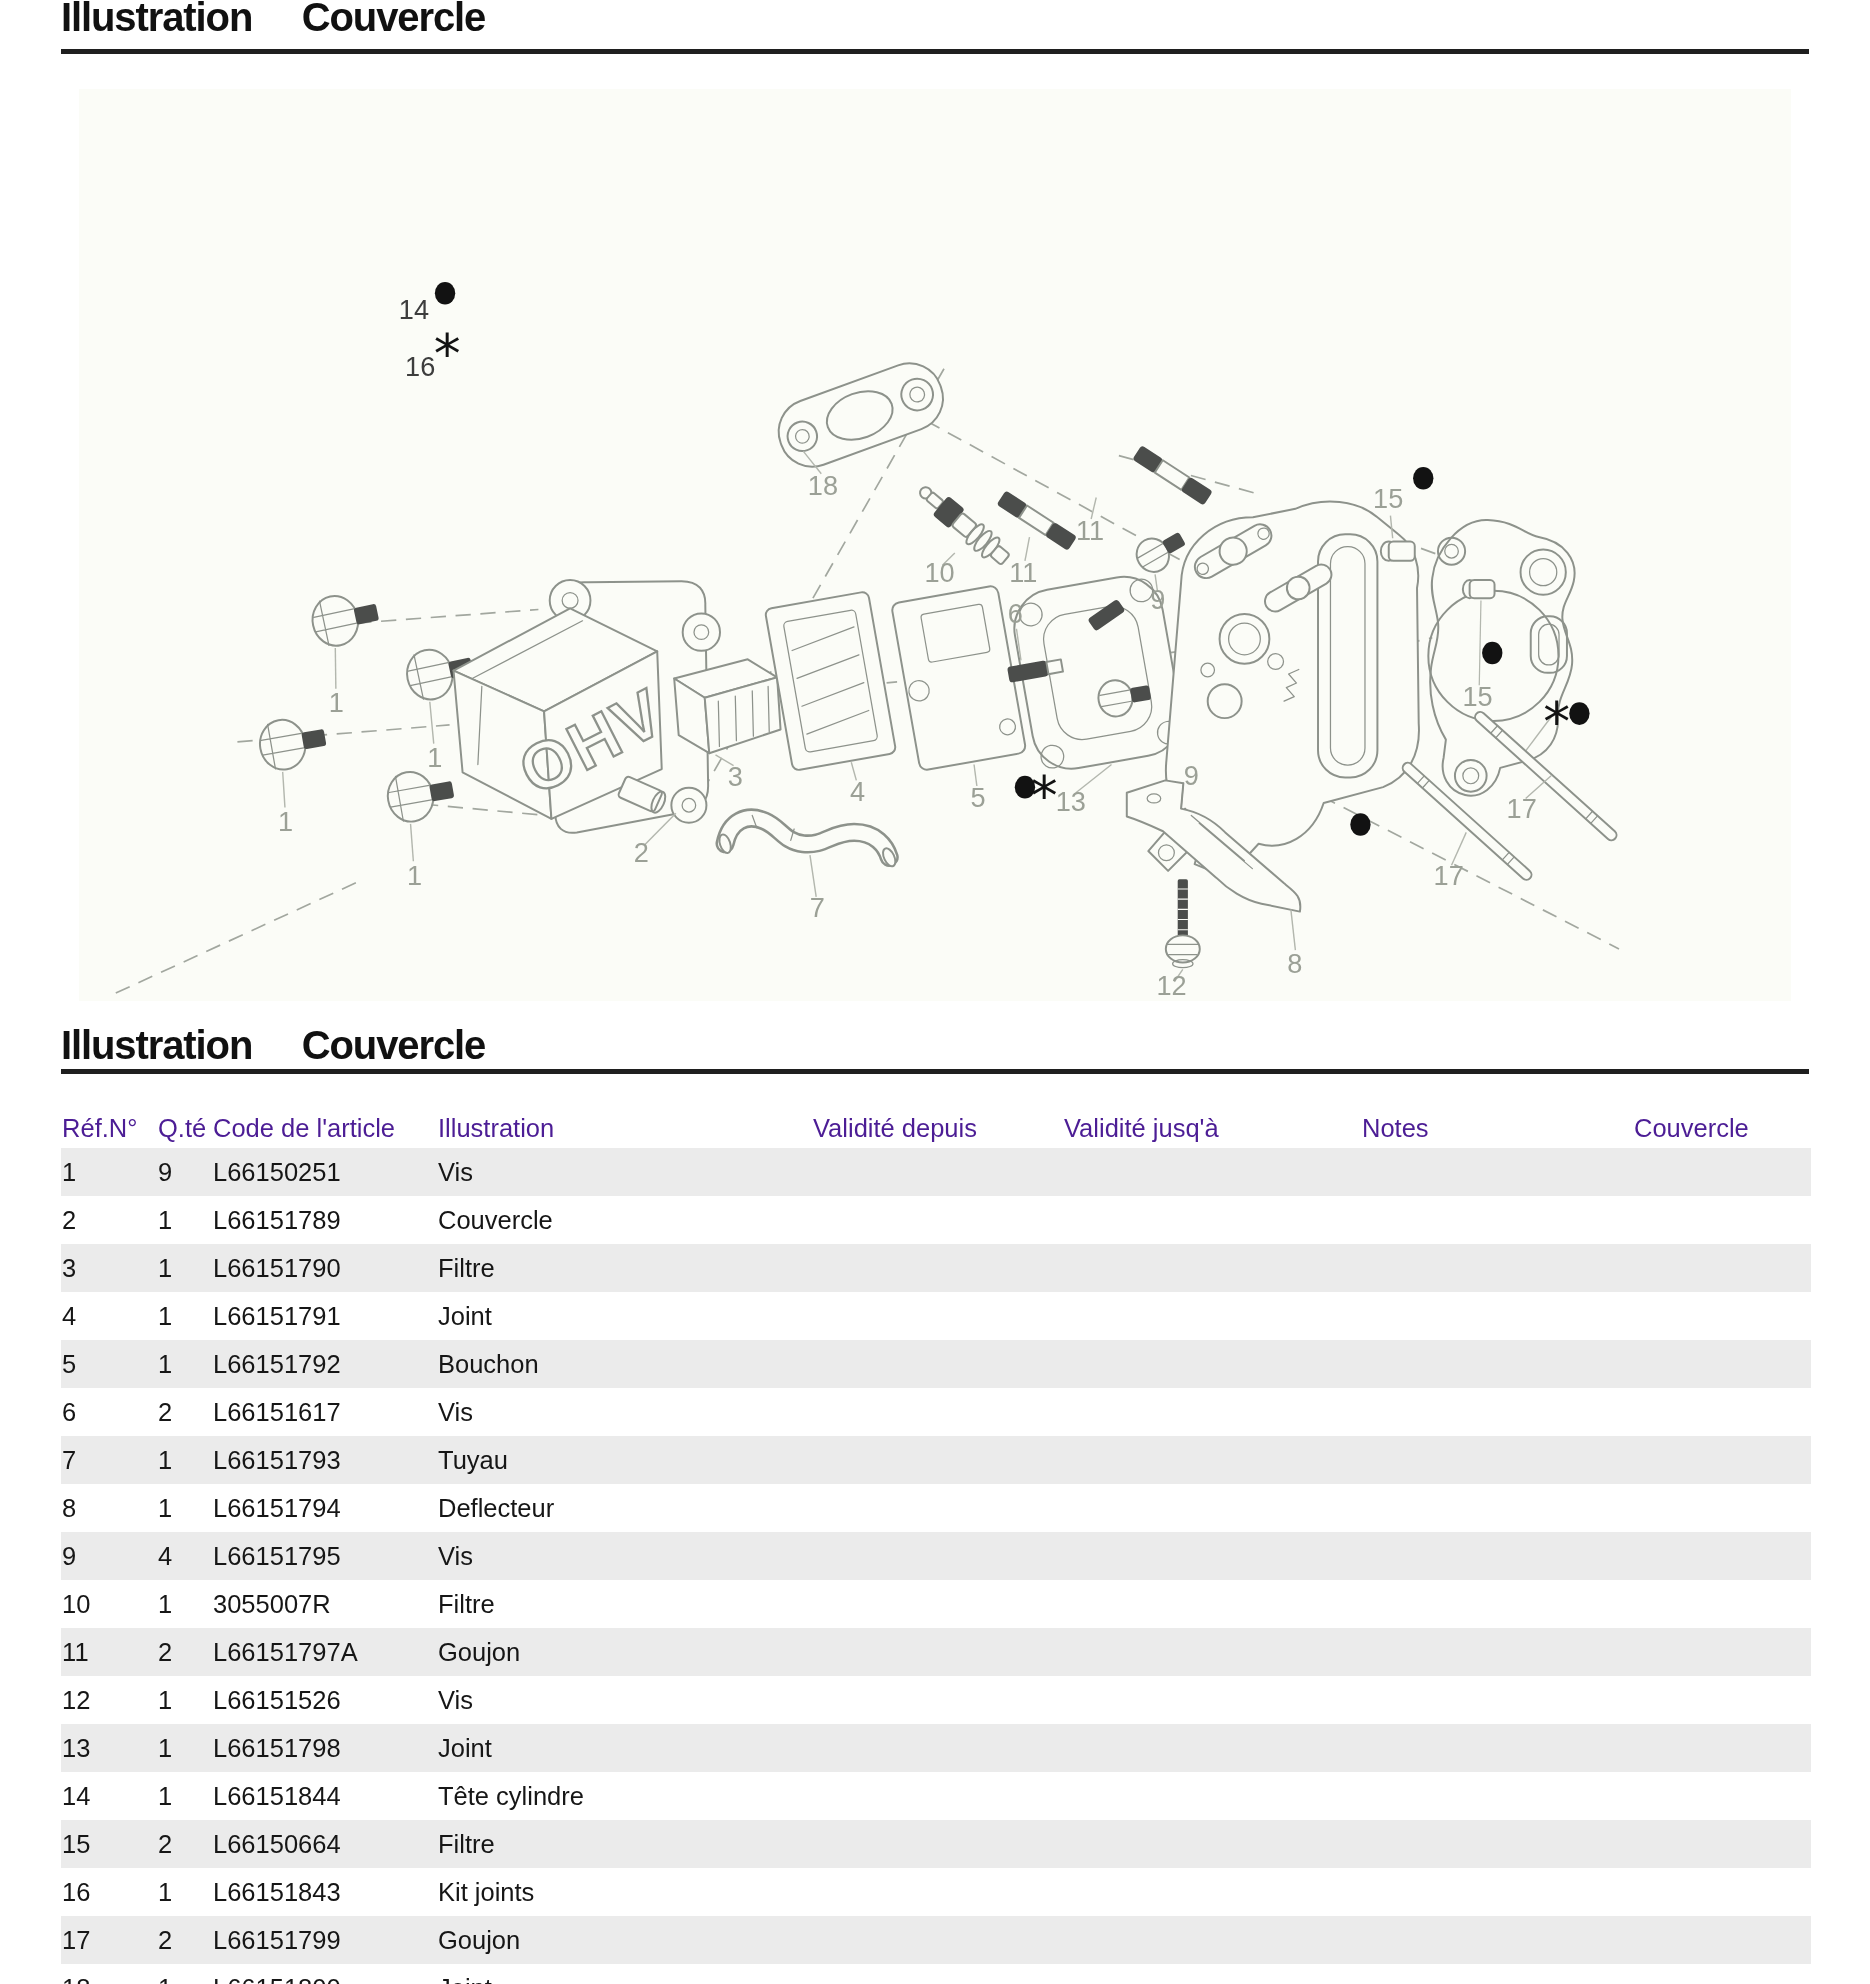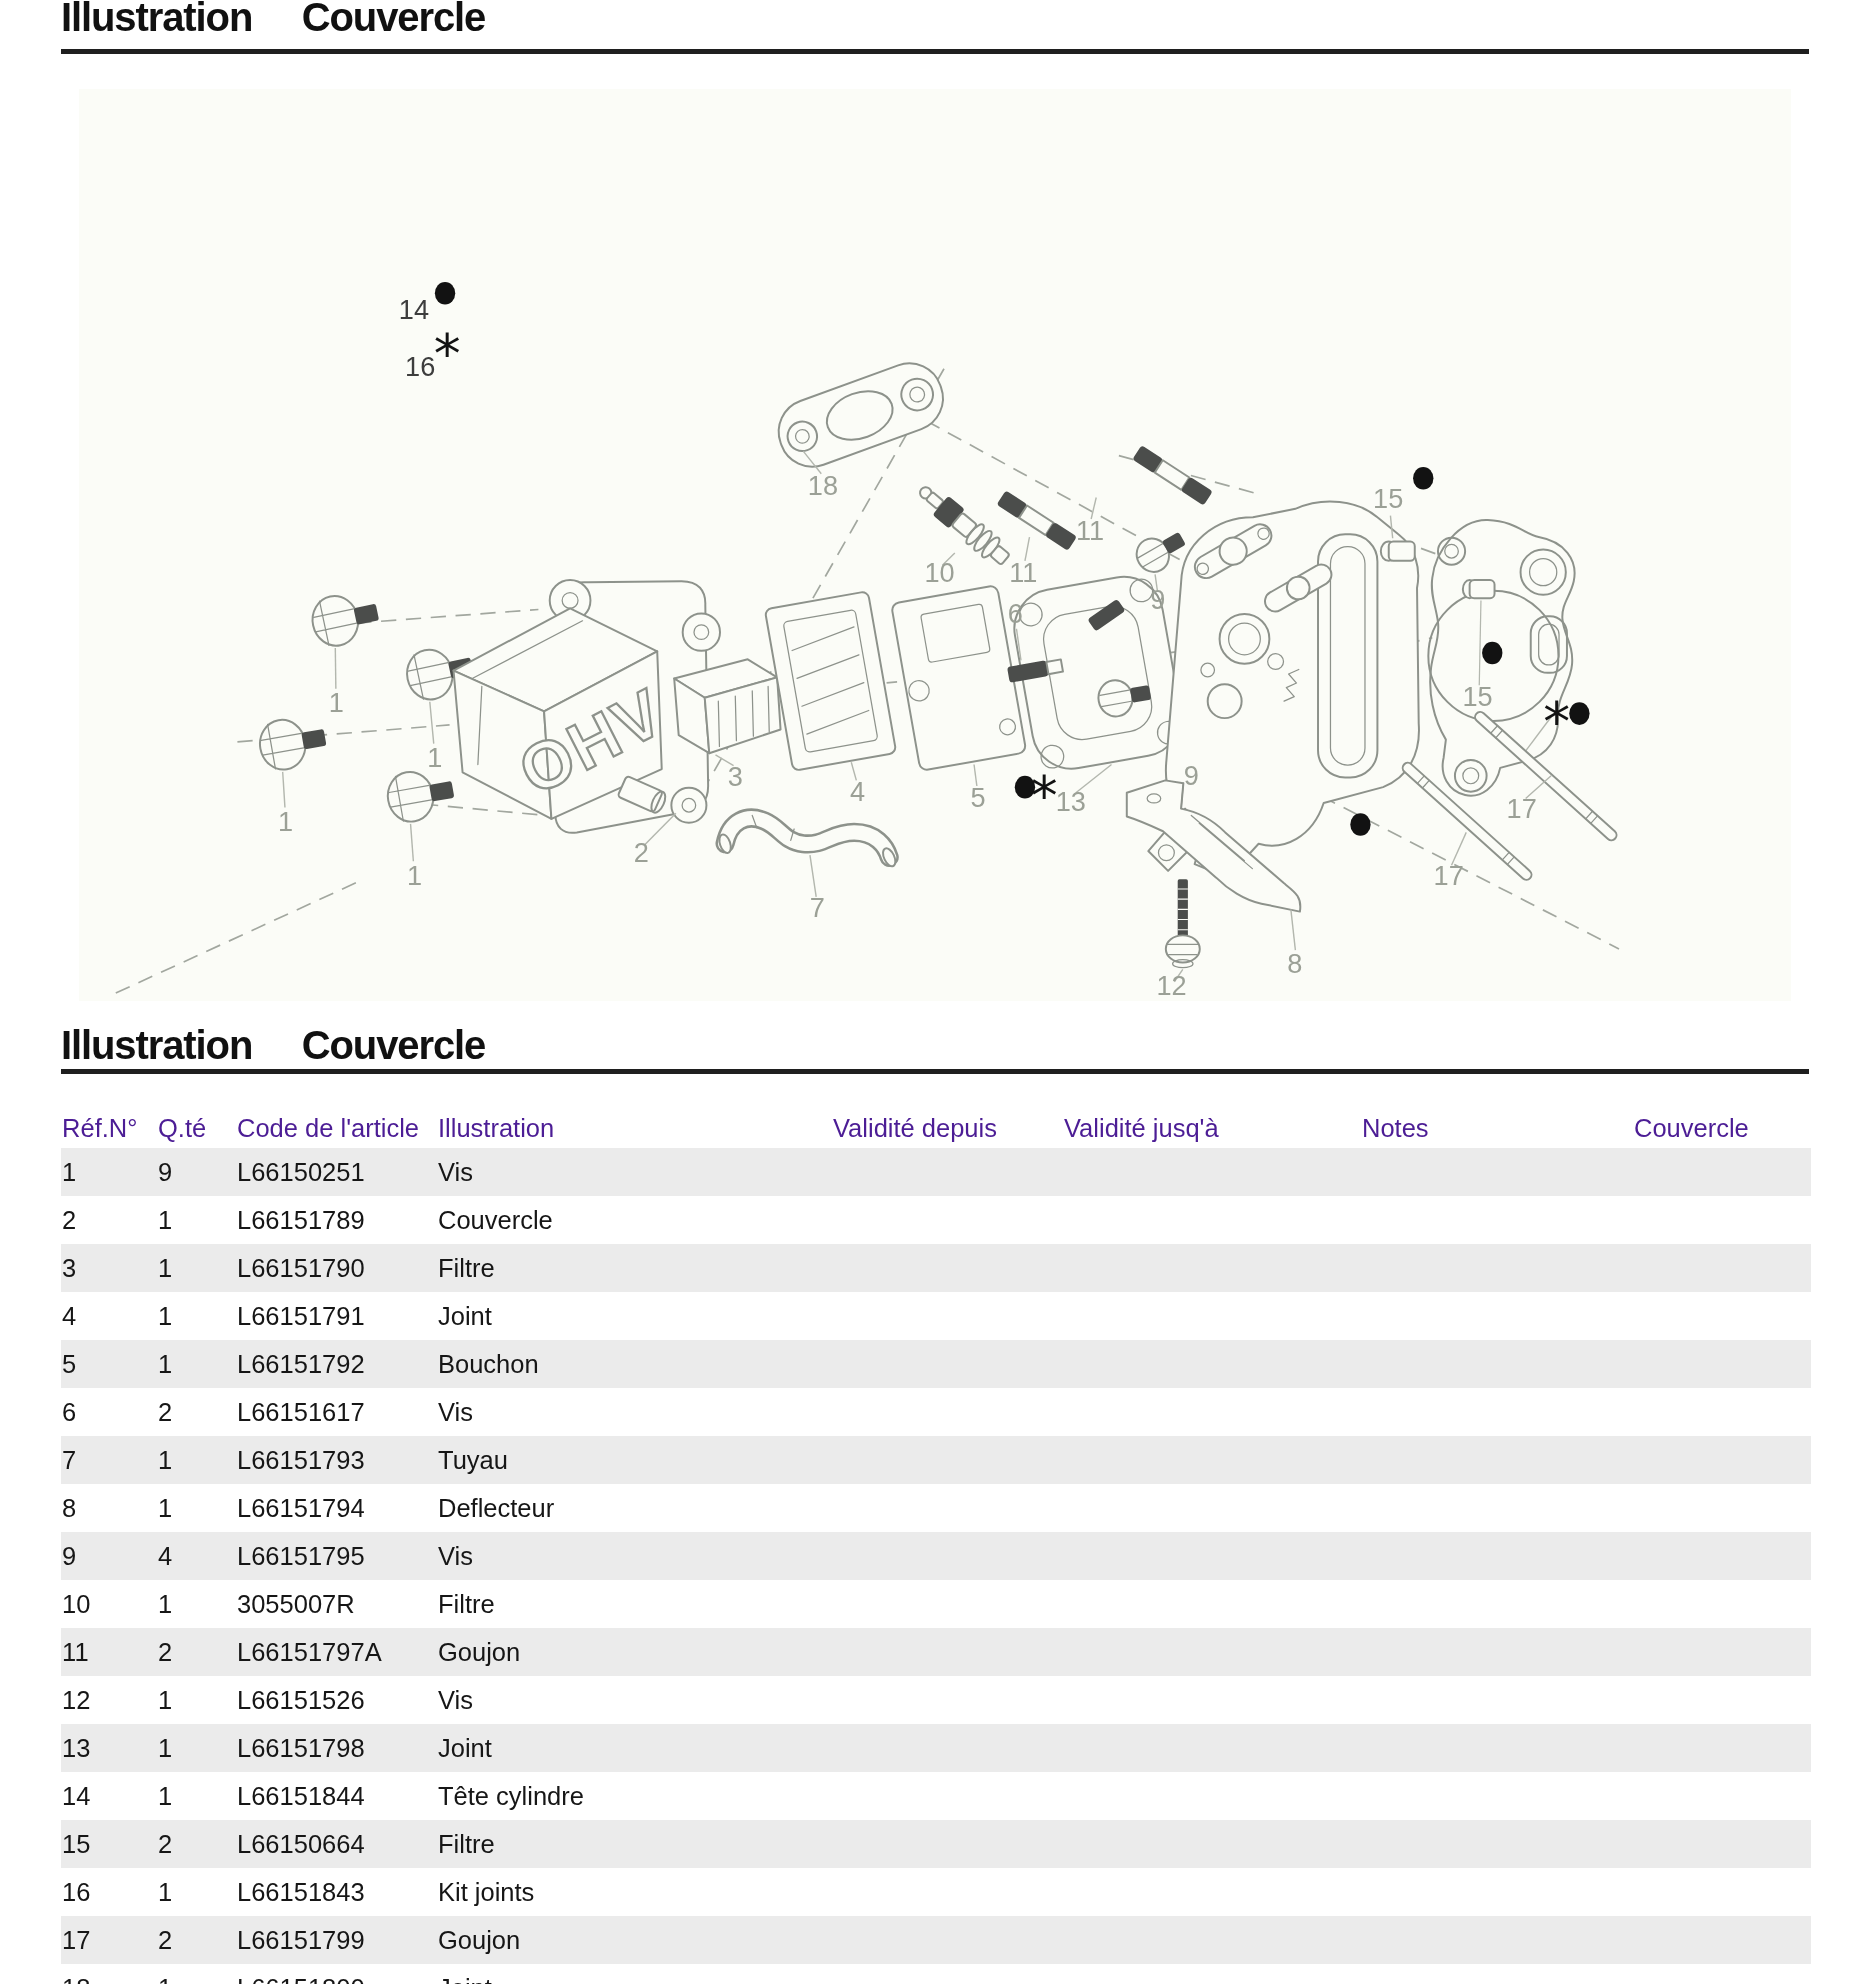--- a/index.html
+++ b/index.html
@@ -38,22 +38,22 @@
   text.ohv{font-size:118px;font-weight:bold;fill:var(--panel);stroke:var(--line);
     stroke-width:4px;letter-spacing:4px;font-family:"Liberation Sans",sans-serif;}
 
   .parts-table{position:absolute;left:61px;top:1107px;width:1750px;font-size:25.5px;}
   .thead{position:relative;height:40px;}
   .thead span{position:absolute;bottom:4.5px;white-space:nowrap;color:#4c1d95;}
   .tbody{position:absolute;top:41px;left:0;width:100%;}
   .trow{position:relative;height:48px;width:100%;background:#fff;}
   .trow.alt{background:var(--row-alt);}
   .trow span{position:absolute;top:0;line-height:48px;white-space:nowrap;color:#161616;}
-  .c0{left:1.1px;} .c1{left:97px;} .c2{left:176px;} .c3{left:377px;}
-  .c4{left:772px;} .c5{left:1003px;} .c6{left:1257px;margin-left:44px;} .c7{left:1573px;}
+  .c0{left:1.1px;} .c1{left:97px;} .c2{left:152px;} .c3{left:377px;}
+  .c4{left:752px;} .c5{left:1003px;} .c6{left:1257px;margin-left:44px;} .c7{left:1573px;}
 </style>
 </head>
 <body>
 
 <div class="page">
 
   <h1 class="doc-title title-1">Illustration  Couvercle</h1>
   <div class="rule rule-1"></div>
 
   <div class="diagram-panel">

